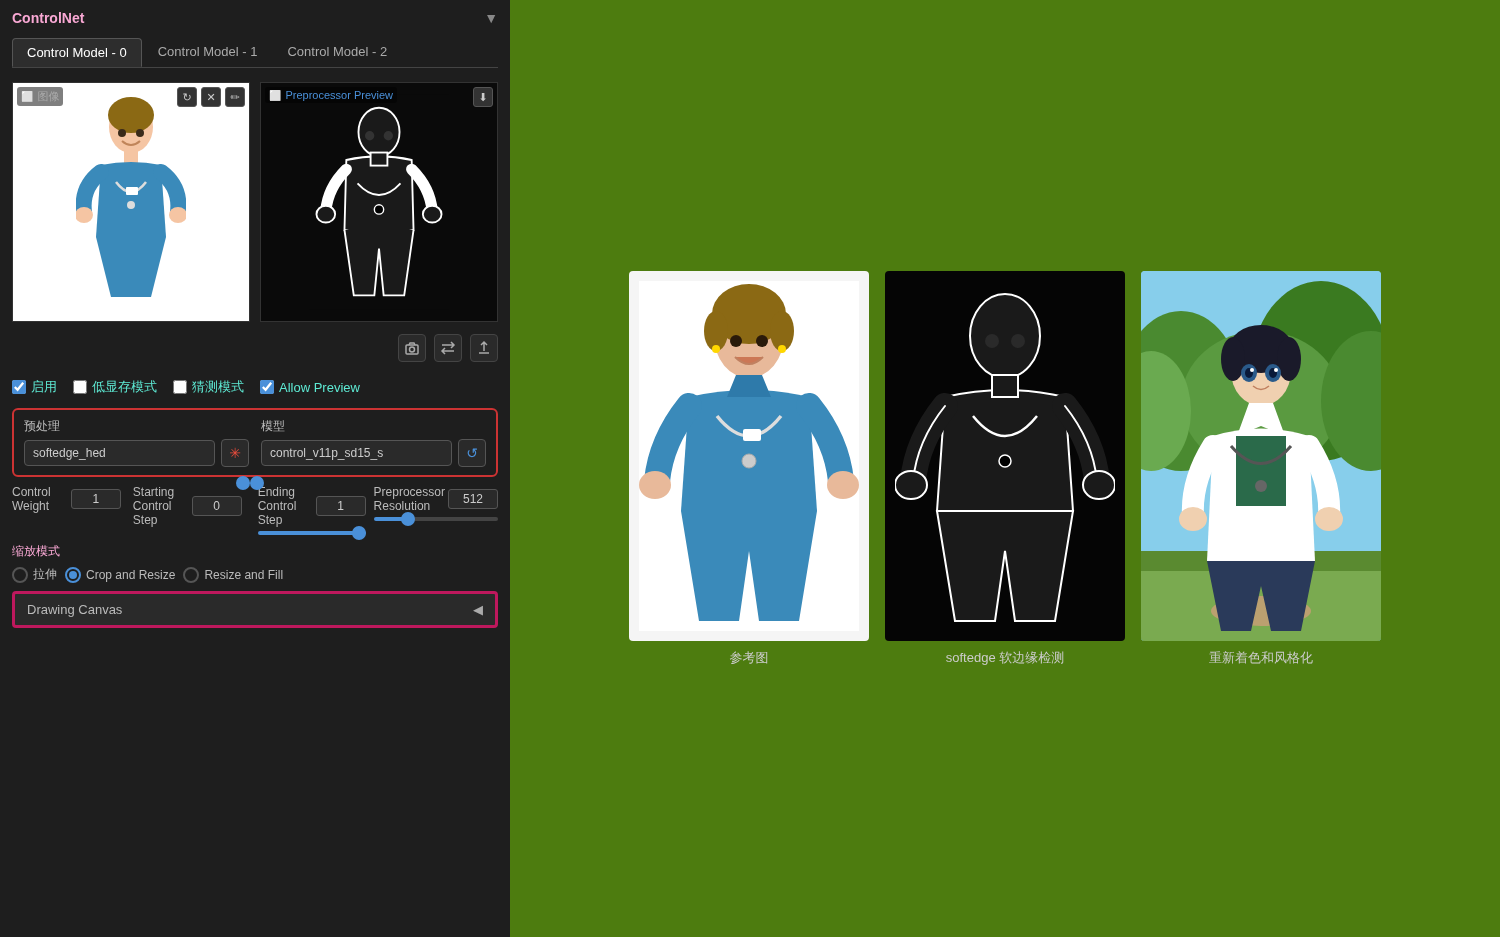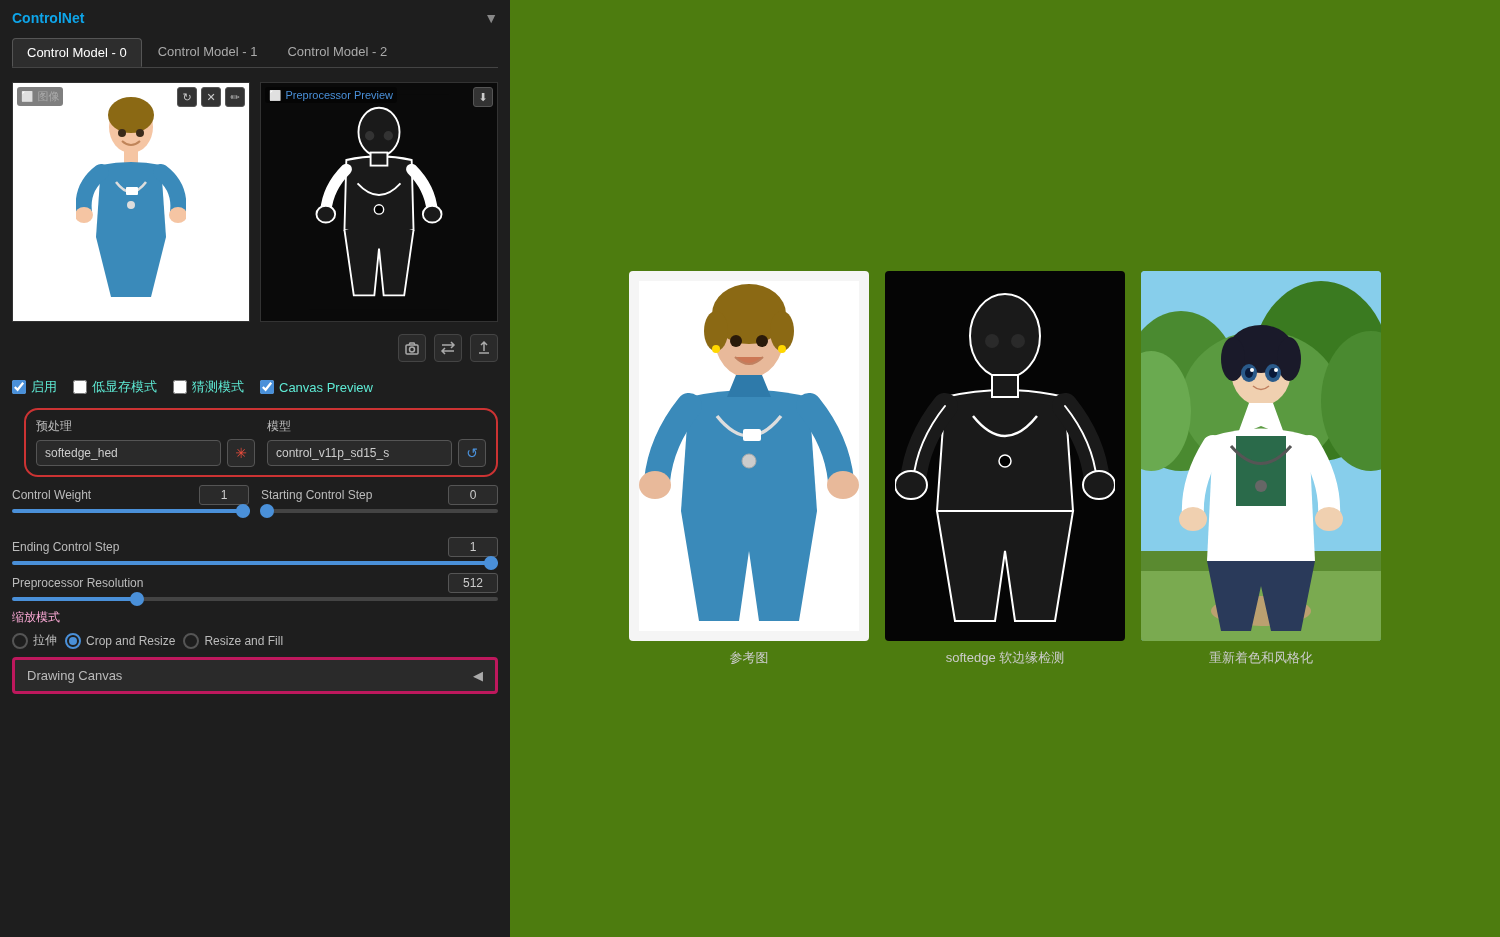--- a/index.html
+++ b/index.html
@@ -27,21 +27,21 @@
 
     .panel-header {
       display: flex;
       justify-content: space-between;
       align-items: center;
       margin-bottom: 4px;
     }
 
     .panel-title {
       font-size: 14px;
-      color: #0ea5e9;
+      color: #f9a8d4;
       font-weight: bold;
     }
 
     .panel-arrow {
       color: #888;
       font-size: 14px;
     }
 
     
     .tabs {
@@ -188,26 +188,25 @@
     }
 
     .checkbox-label {
       color: #5eead4;
       font-size: 13px;
     }
 
     
     .model-section {
       border: 2px solid #cc3333;
-      border-radius: 14px;
+      border-radius: 6px;
       padding: 8px 10px;
       display: flex;
       flex-direction: column;
       gap: 6px;
-      margin-left: 12px;
     }
 
     .model-row {
       display: flex;
       gap: 12px;
     }
 
     .model-col {
       flex: 1;
       display: flex;
@@ -263,21 +262,21 @@
       align-items: center;
       justify-content: center;
       cursor: pointer;
       color: #4a90d9;
       font-size: 14px;
     }
 
     
     .slider-section {
       display: flex;
-      flex-direction: column;
+      flex-direction: row;
       gap: 8px;
     }
 
     .slider-row {
       display: flex;
       flex-direction: column;
       gap: 4px;
     }
 
     .slider-header {
@@ -611,21 +610,21 @@
     <label class="checkbox-item">
       <input type="checkbox" style="">
       <span class="checkbox-label">低显存模式</span>
     </label>
     <label class="checkbox-item">
       <input type="checkbox" style="">
       <span class="checkbox-label">猜测模式</span>
     </label>
     <label class="checkbox-item">
       <input type="checkbox" checked="" style="">
-      <span class="checkbox-label">Canvas Preview</span>
+      <span class="checkbox-label">Allow Preview</span>
     </label>
   </div>
 
   <div class="model-section">
     <div class="model-row">
 
       <div class="model-col">
         <span class="model-col-label">预处理</span>
         <div class="model-select-row">
           <select class="model-select">

